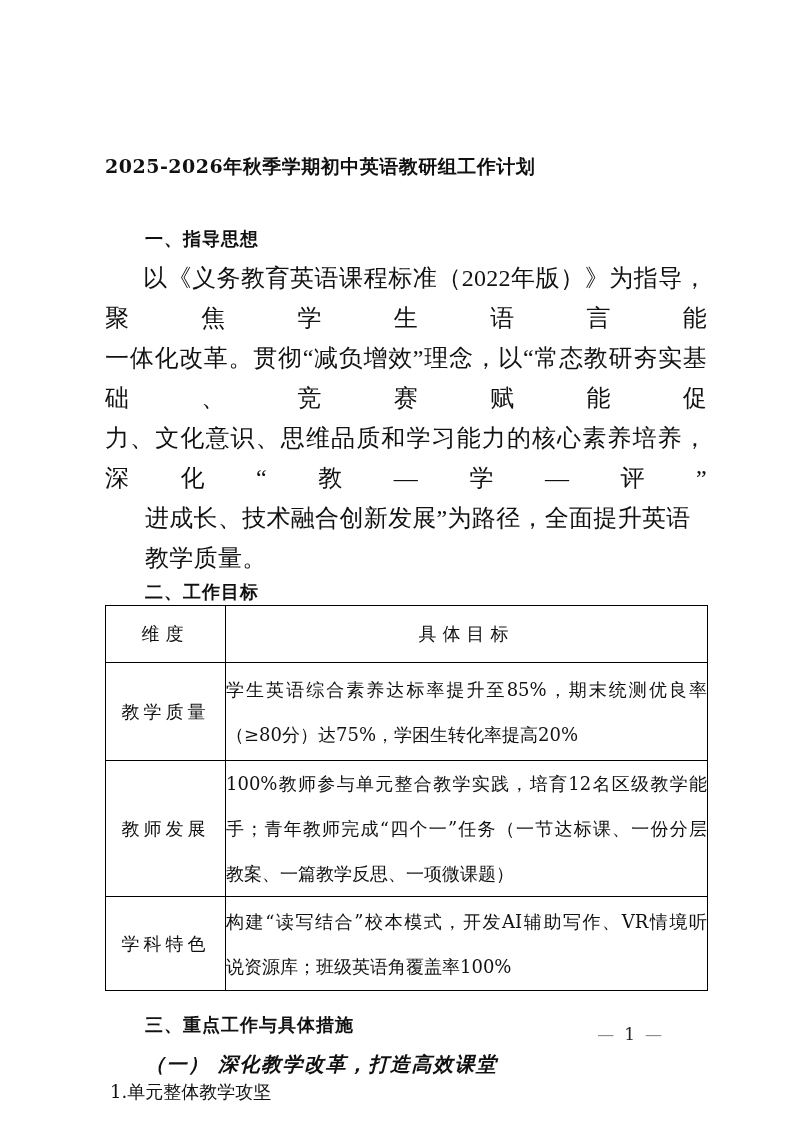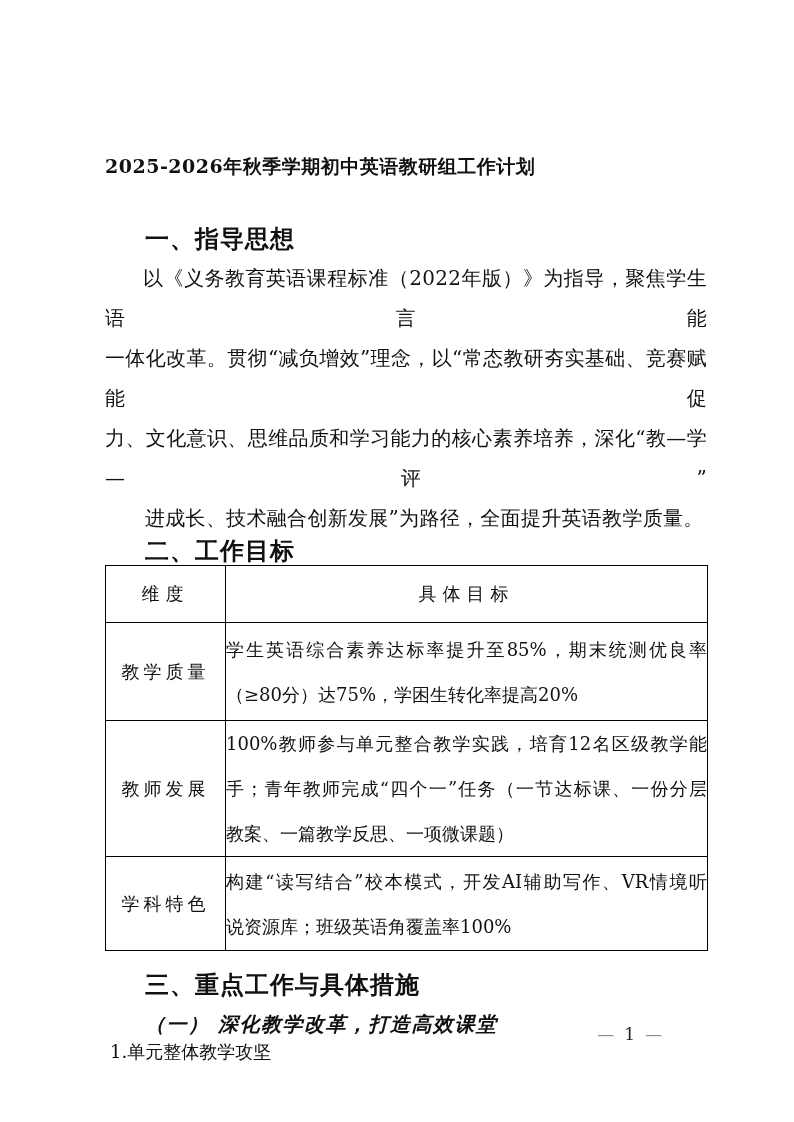--- a/index.html
+++ b/index.html
@@ -17,31 +17,31 @@
   .doc-title{
     margin:0;
     font-size:19px;
     line-height:28px;
     font-weight:bold;
     font-family:"DejaVu Serif", serif;
     letter-spacing:0.5px;
   }
   .sec-heading{
     margin:0;
-    font-size:24px;
+    font-size:18px;
     line-height:28px;
     font-weight:bold;
     font-family:"DejaVu Sans", sans-serif;
     padding-left:40px;
     letter-spacing:1px;
   }
   .sec-heading.h1{margin-top:45px;}
   .sec-heading.h2{margin-top:0;line-height:27px;}
   .sec-heading.h3{margin-top:20px;}
-  .intro{margin-top:5px;font-size:20px;}
+  .intro{margin-top:5px;font-size:24px;font-family:Liberation Serif, serif;}
   .jline{
     line-height:40px;
     text-align:justify;
     text-align-last:justify;
     text-justify:inter-character;
     letter-spacing:0.3px;
   }
   .jline.first{text-indent:38px;}
   .line-last{
     line-height:40px;

